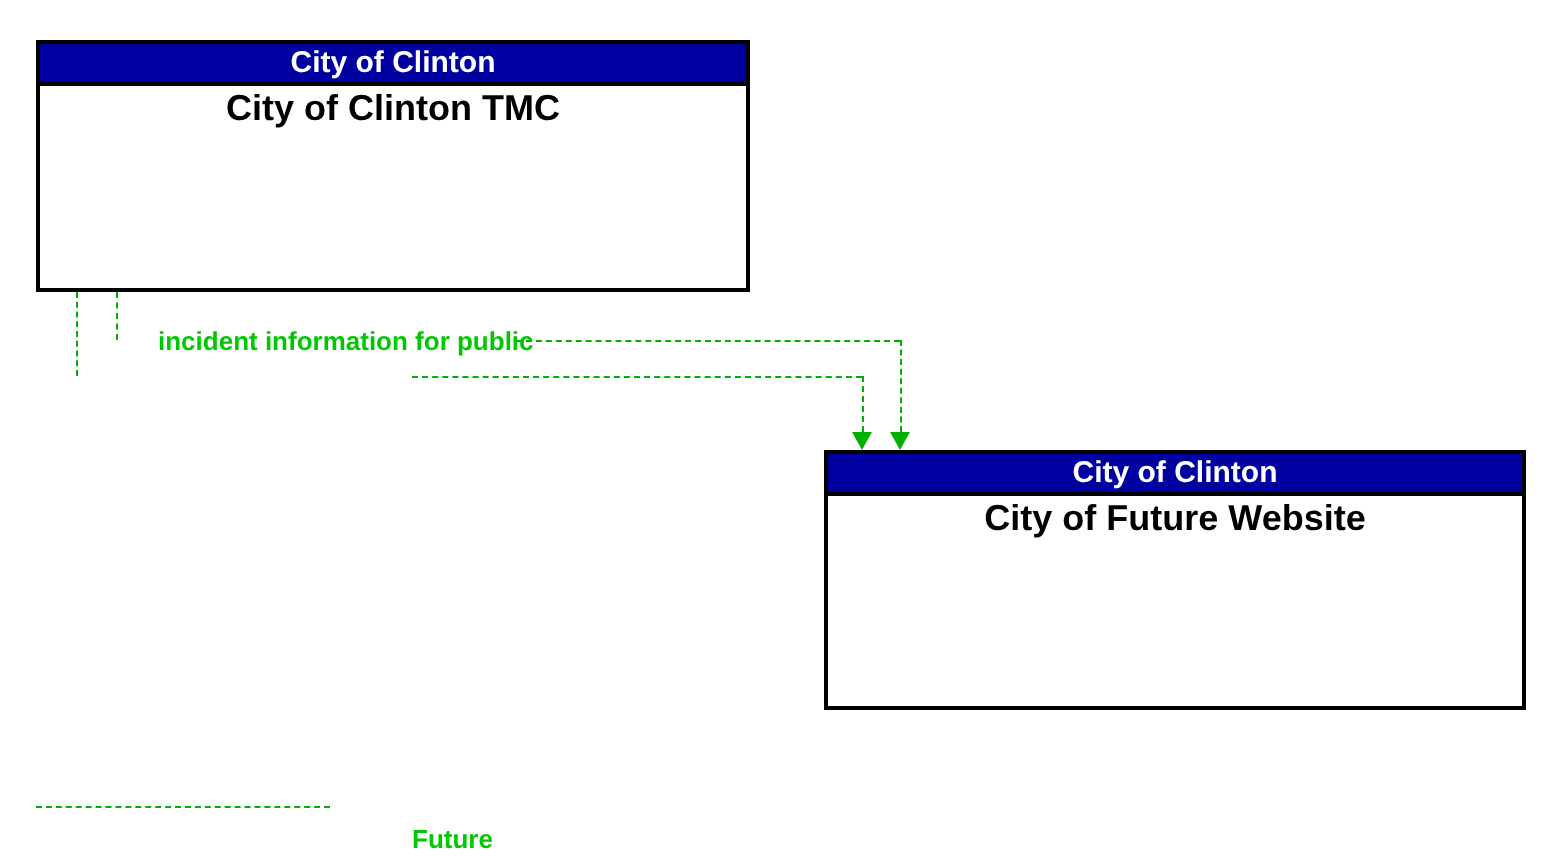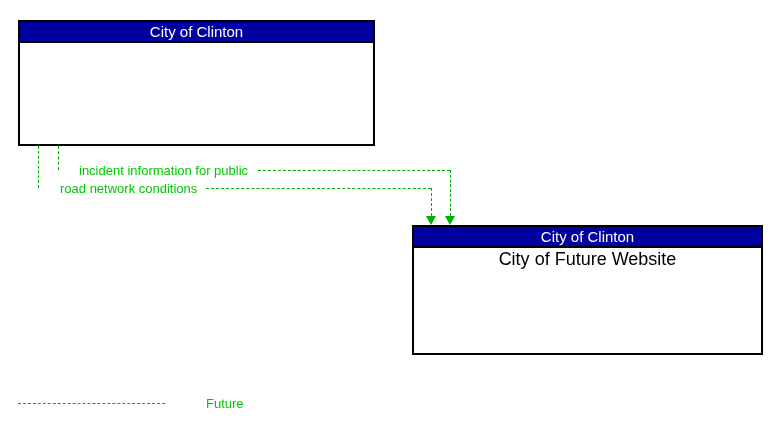--- a/index.html
+++ b/index.html
@@ -11,20 +11,21 @@
     --bg:#FFFFFF;
   }
   *{margin:0;padding:0;box-sizing:border-box;}
   html,body{background:var(--bg);}
   body{font-family:"Liberation Sans","DejaVu Sans",sans-serif;}
   .canvas{
     position:relative;
     width:783px;height:431px;
     background:var(--bg);
     overflow:hidden;
+    font-weight:bold;
   }
   .arch-box{
     position:absolute;
     border:2px solid var(--box-border);
     background:#FFFFFF;
   }
   .arch-box .hdr{
     height:21px;
     background:var(--header-bg);
     border-bottom:2px solid var(--box-border);
@@ -72,44 +73,44 @@
 
   
   .f2-drop   {left:38px; top:146px; height:42px;}
   .f2-label  {left:44px; top:181px;}
   .f2-run    {left:206px;top:188px; width:225px;}
   .f2-down   {left:431px;top:188px; height:28px;}
   .f2-arrow  {left:426px;top:216px;}
 
   
   .legend-line {left:18px;top:403px;width:147px;}
-  .legend-label{left:190px;top:396px;}
+  .legend-label{left:190px;top:412px;}
 </style>
 </head>
 <body>
 
 <div class="canvas">
 
   <div class="arch-box box-tmc">
     <div class="hdr">City of Clinton</div>
+    <div class="ttl">City of Clinton TMC</div>
   </div>
 
   <div class="arch-box box-website">
     <div class="hdr">City of Clinton</div>
     <div class="ttl">City of Future Website</div>
   </div>
 
   <div class="vline f1-drop"></div>
   <div class="flow-label f1-label">incident information for public</div>
   <div class="hline f1-run"></div>
   <div class="vline f1-down"></div>
   <div class="arrow-down f1-arrow"></div>
 
   <div class="vline f2-drop"></div>
-  <div class="flow-label f2-label">road network conditions</div>
   <div class="hline f2-run"></div>
   <div class="vline f2-down"></div>
   <div class="arrow-down f2-arrow"></div>
 
   <div class="hline legend-line"></div>
   <div class="flow-label legend-label">Future</div>
 
 </div>
 
 </body></html>

